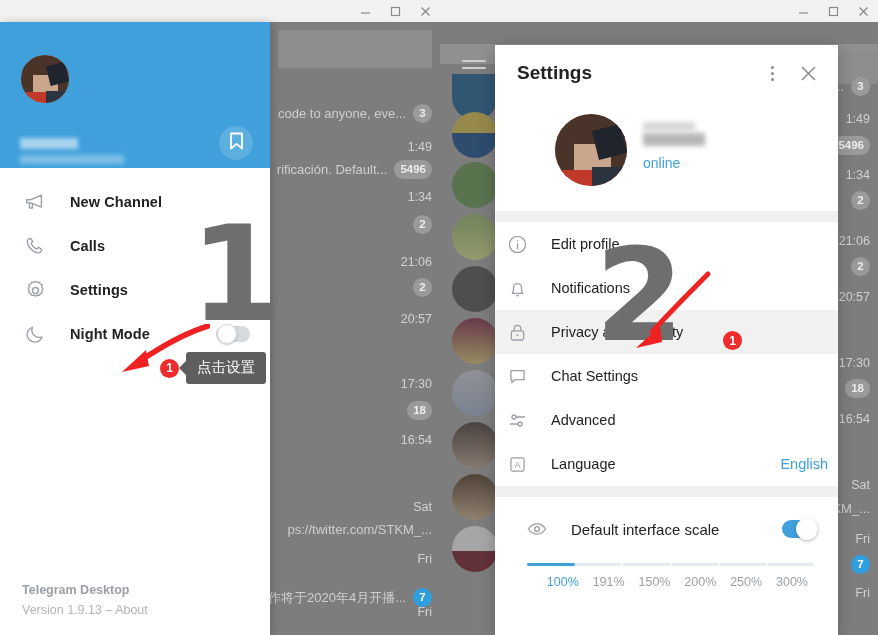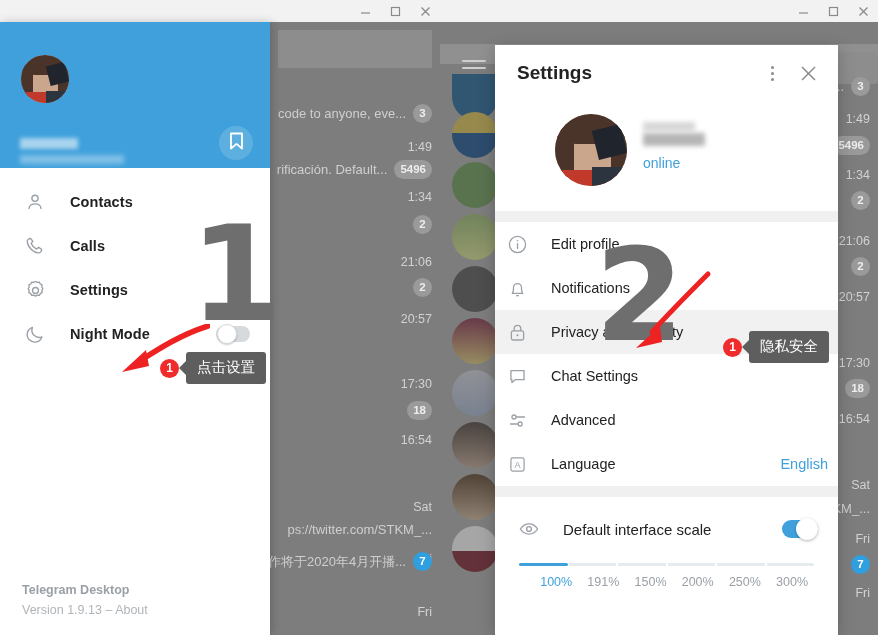--- a/index.html
+++ b/index.html
@@ -250,21 +250,21 @@
     display: flex; align-items: center; justify-content: center;
     color: #9aa0a6;
   }
   .dlg-row .dr-label {
     margin-left: 21px; font-size: 14.5px; color: #222;
   }
   .dlg-row .dr-value {
     position: absolute; right: 10px; font-size: 14.5px; color: #3fa0db;
   }
 
-  .scale-block { padding: 12px 0 0 0; }
+  .scale-block { padding: 12px 0 0 8px; }
   .scale-row {
     position: relative; height: 40px; display: flex; align-items: center; padding-left: 21px;
   }
   .scale-row .dr-icon { width: 26px; flex: 0 0 26px; display:flex; align-items:center; justify-content:center; color:#9aa0a6;}
   .scale-row .dr-label { margin-left: 21px; font-size: 15px; color: #222; }
   .switch {
     position: absolute; right: 20px; top: 50%; transform: translateY(-50%);
     width: 36px; height: 18px; border-radius: 9px; background: #3fa0db;
   }
   .switch .knob {
@@ -350,21 +350,21 @@
         <div class="bd-row" style="top:355px;">17:30</div>
         <div style="position:absolute;right:8px;top:378px;">
           <span class="bd-badge">18</span>
         </div>
         <div class="bd-row" style="top:411px;">16:54</div>
         <div class="bd-row" style="top:478px;">Sat</div>
         <div class="bd-snippet" style="top:500px;">
           <span>ps://twitter.com/STKM_...</span>
         </div>
         <div class="bd-row" style="top:530px;">Fri</div>
-        <div class="bd-snippet" style="top:530px;">
+        <div class="bd-snippet" style="top:566px;">
           <span>作将于2020年4月开播...</span>
           <span class="bd-badge blue">7</span>
         </div>
         <div class="bd-row" style="top:583px;">Fri</div>
       </div>
     </div>
 
     <div class="menu-panel">
 
       <div class="profile-head">
@@ -385,30 +385,30 @@
             <svg width="15" height="18" viewBox="0 0 15 18">
                 <path d="M2 1.5h11v15l-5.5-4.6L2 16.5z" fill="none" stroke="#fff" stroke-width="1.8" stroke-linejoin="round"></path>
               </svg>
           </span>
         </div>
       </div>
 
       <div class="menu-list">
 
 
-
         <div class="menu-item">
           <span class="mi-icon">
-            <svg width="22" height="22" viewBox="0 0 24 24" fill="none" stroke="currentColor" stroke-width="1.5" stroke-linecap="round">
-                <circle cx="12" cy="8" r="3.4"></circle>
-                <path d="M5.5 19c0-3.2 3-5 6.5-5s6.5 1.8 6.5 5"></path>
-              </svg>
-          </span>
-          <span class="mi-label">Contacts</span>
-        </div>
+            <svg width="22" height="22" viewBox="0 0 24 24" fill="none" stroke="currentColor" stroke-width="1.5" stroke-linejoin="round">
+                <path d="M3 9.5h4.5L19 4.5v13L7.5 13H3z"></path>
+                <path d="M6 13v5.5h3.2V13"></path>
+              </svg>
+          </span>
+          <span class="mi-label">New Channel</span>
+        </div>
+
 
         <div class="menu-item">
           <span class="mi-icon">
             <svg width="22" height="22" viewBox="0 0 24 24" fill="none" stroke="currentColor" stroke-width="1.5" stroke-linejoin="round">
                 <path d="M7.3 3.8 9.6 7 7.8 9.3c1.1 2.6 3.1 4.7 5.9 6l2.3-1.9 3.2 2.3c.4 1.6-1.3 3.6-2.9 3.8C10.7 20.1 4.1 13.6 3.5 6.8c.1-1.6 2.2-3.3 3.8-3z"></path>
               </svg>
           </span>
           <span class="mi-label">Calls</span>
         </div>
 
@@ -678,17 +678,16 @@
 
     <div class="step-num step-2" style="left:155px;">2</div>
 
     <svg class="arrow-svg" style="left:190px; top:270px;" width="90" height="80" viewBox="0 0 90 80">
       <path d="M78 4 C60 22, 40 42, 22 62" stroke="#ee2222" stroke-width="5" fill="none" stroke-linecap="round"></path>
       <path d="M6 78 L30 56 L32 72 Z" fill="#ee2222"></path>
     </svg>
 
     <div class="callout" style="left:283px; top:331px;">
       <span class="num-badge">1</span>
-      <span class="tip">隐私安全</span>
     </div>
   </div>
 
 </div>
 
 </body></html>

